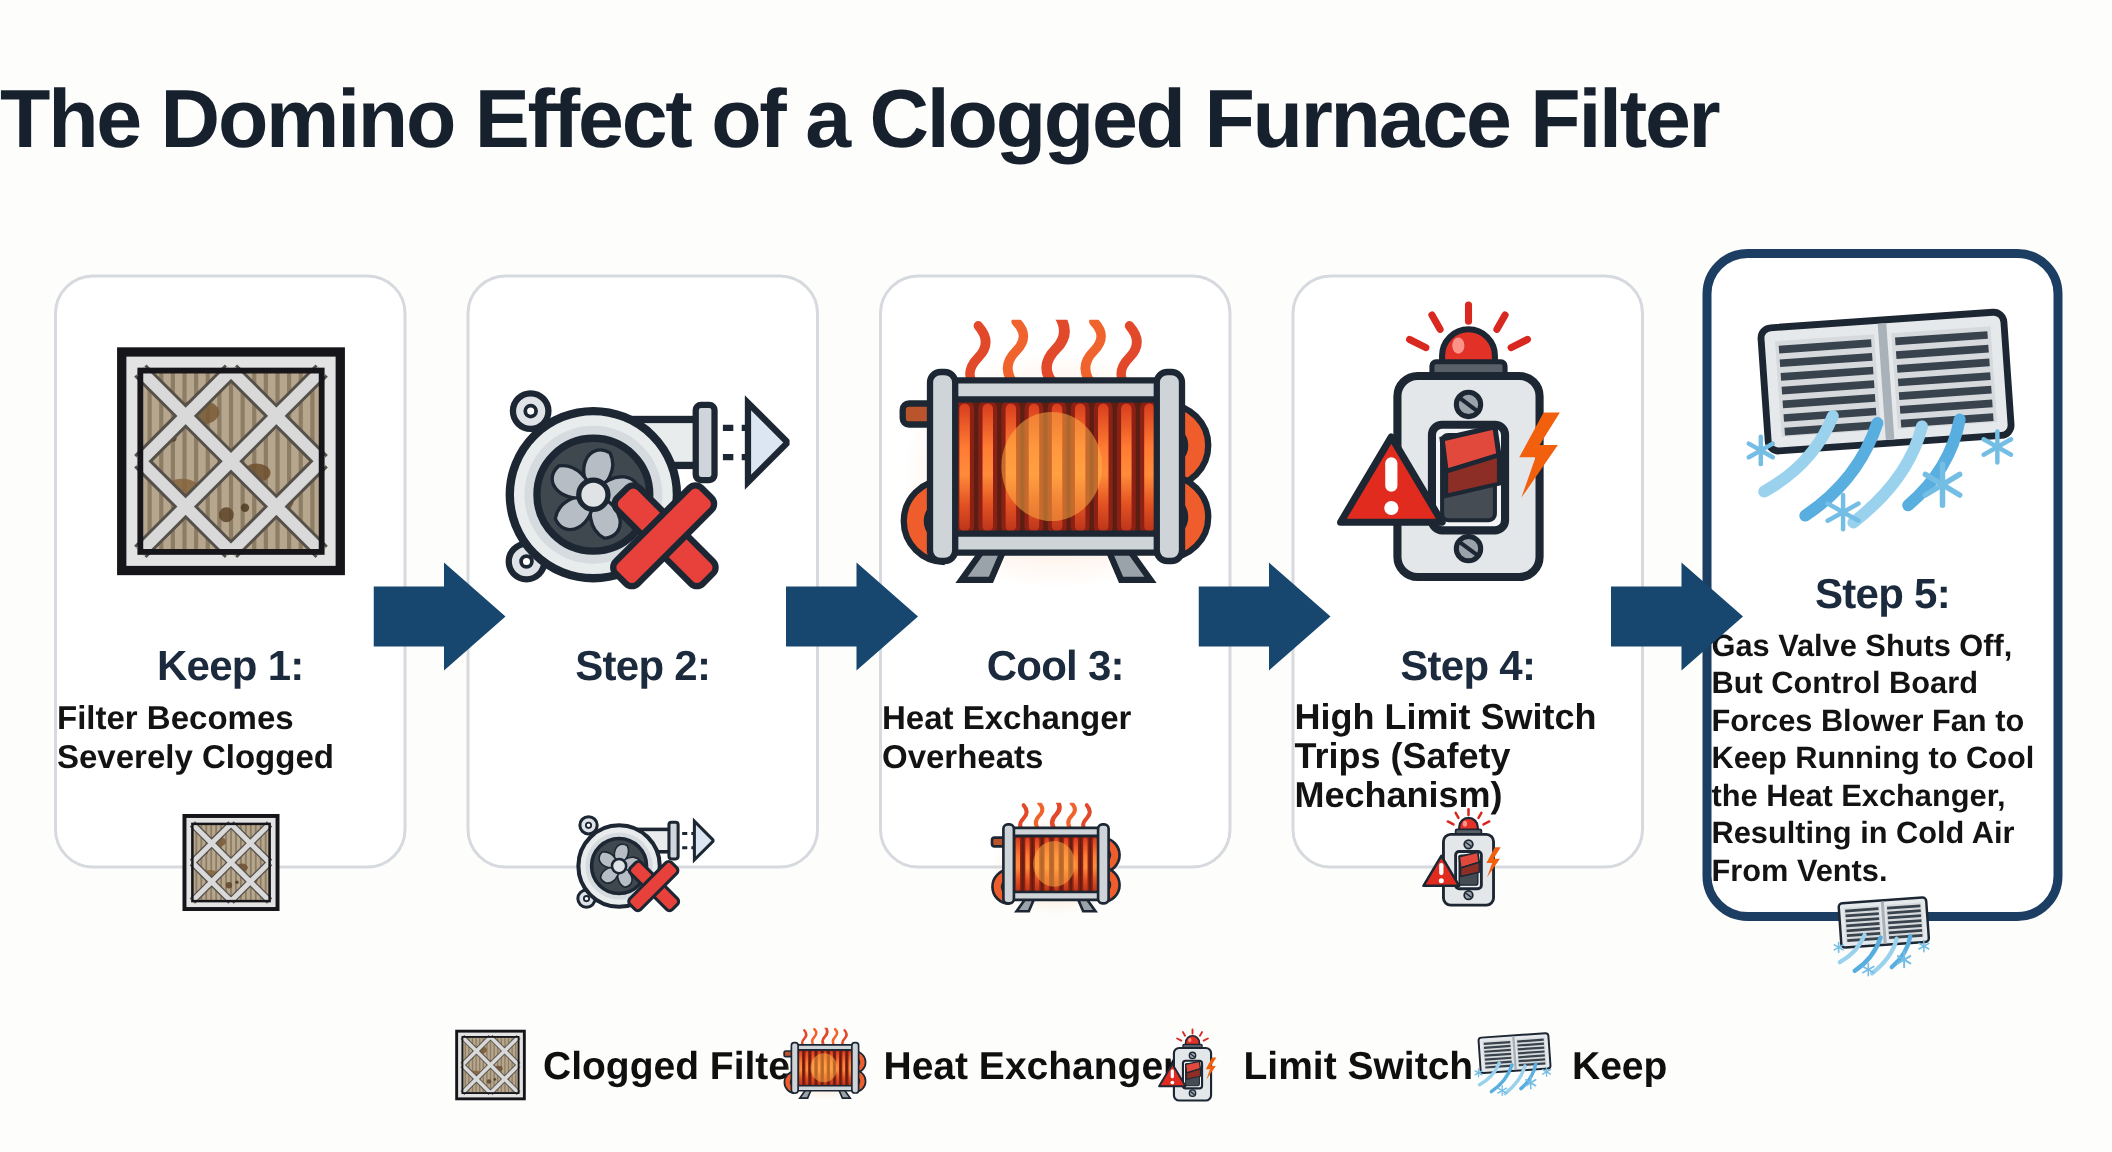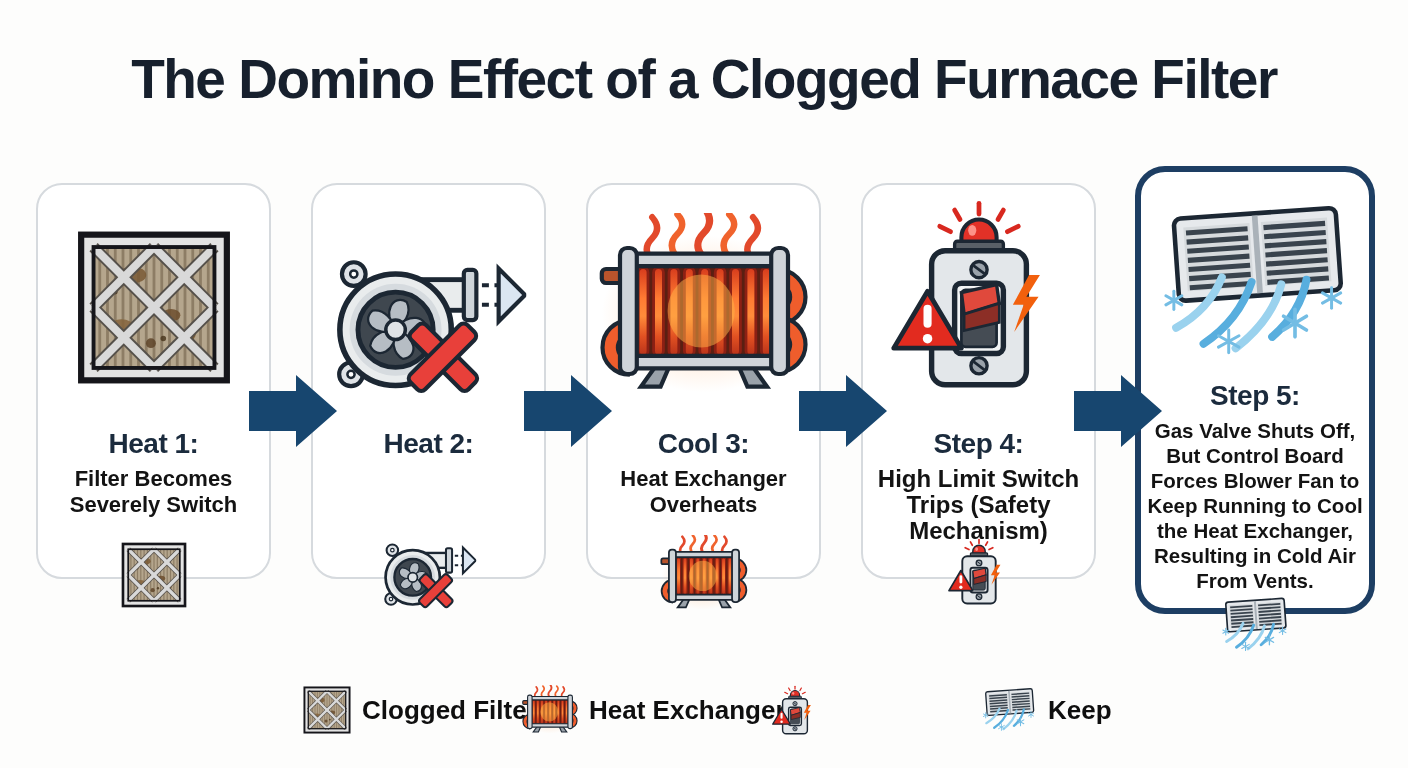--- a/index.html
+++ b/index.html
@@ -2,21 +2,21 @@
 <html><head>
 <meta charset="utf-8">
 <style>
   html,body{margin:0;padding:0;}
   body{
     width:1408px;height:768px;position:relative;overflow:hidden;
     background:#fdfdfc;
     font-family:"Liberation Sans",sans-serif;
   }
   .title{
-    position:absolute;top:47px;left:0;width:100%;text-align:center;
+    position:absolute;top:47px;left:0;width:100%;text-align:left;
     font-size:55px;font-weight:800;color:#17202d;letter-spacing:-1.5px;
   }
   .card{
     position:absolute;top:183px;width:235px;height:396px;background:#ffffff;
     border:2.5px solid #d6dade;border-radius:26px;box-sizing:border-box;
   }
   .c1{left:36px}.c2{left:311px}.c3{left:586px}.c4{left:861px}
   .c5{left:1135px;top:166px;width:240px;height:448px;border:6px solid #1d3e63;border-radius:30px;}
   .big-icon,.mini-icon{position:absolute;left:50%;transform:translateX(-50%);}
   .c1 .big-icon{top:45px;width:155px;height:155px;}
@@ -27,21 +27,21 @@
   .c1 .mini-icon{top:357px;width:66px;height:66px;}
   .c2 .mini-icon{top:353px;width:95px;height:76px;}
   .c3 .mini-icon{top:350px;width:88px;height:76px;}
   .c4 .mini-icon{top:353px;width:62px;height:67px;}
   .c5 .mini-icon{top:424px;width:70px;height:58px;}
   .step-heading{
     position:absolute;top:243px;left:0;width:100%;text-align:center;
     font-size:28px;font-weight:800;color:#1b2b3d;letter-spacing:-0.5px;
   }
   .step-desc{
-    position:absolute;top:281px;left:0;width:100%;text-align:center;
+    position:absolute;top:281px;left:0;width:100%;
     font-size:22px;font-weight:600;color:#131313;line-height:26px;white-space:pre-line;
   }
   .c4 .step-desc{font-size:24px;}
   .c5 .step-heading{top:208px;}
   .c5 .step-desc{top:246px;font-size:20.5px;line-height:25px;font-weight:700;}
   .arrow{position:absolute;top:372px;width:90px;height:78px;z-index:6;}
   .a1{left:249px}.a2{left:524px}.a3{left:799px}.a4{left:1074px}
   .legend-item{position:absolute;top:682px;height:56px;display:flex;align-items:center;gap:11px;}
   .l1{left:303px}.l2{left:522px}.l3{left:772px}.l4{left:981px}
   .legend-label{font-size:26px;font-weight:700;color:#0f0f0f;white-space:nowrap;}
@@ -270,33 +270,33 @@
     </symbol>
   </defs>
 </svg>
 
 <div class="title">The Domino Effect of a Clogged Furnace Filter</div>
 
 <div class="card c1">
   <svg class="big-icon">
       <use href="#sym-filter"></use>
     </svg>
-  <div class="step-heading">Heat 1:</div>
+  <div class="step-heading">Keep 1:</div>
   <div class="step-desc">Filter Becomes
-Severely Switch</div>
+Severely Clogged</div>
   <svg class="mini-icon">
       <use href="#sym-filter"></use>
     </svg>
 </div>
 
 <div class="card c2">
   <svg class="big-icon">
       <use href="#sym-blower"></use>
     </svg>
-  <div class="step-heading">Heat 2:</div>
+  <div class="step-heading">Step 2:</div>
   <svg class="mini-icon">
       <use href="#sym-blower"></use>
     </svg>
 </div>
 
 <div class="card c3">
   <svg class="big-icon">
       <use href="#sym-heatex"></use>
     </svg>
   <div class="step-heading">Cool 3:</div>
@@ -358,19 +358,20 @@
 <div class="legend-item l2">
   <svg width="56" height="50">
       <use href="#sym-heatex"></use>
     </svg>
   <span class="legend-label">Heat Exchanger</span>
 </div>
 <div class="legend-item l3">
   <svg width="46" height="50">
       <use href="#sym-switch"></use>
     </svg>
+  <span class="legend-label">Limit Switch</span>
 </div>
 <div class="legend-item l4">
   <svg width="56" height="46">
       <use href="#sym-vent"></use>
     </svg>
   <span class="legend-label">Keep</span>
 </div>
 
 </body></html>

